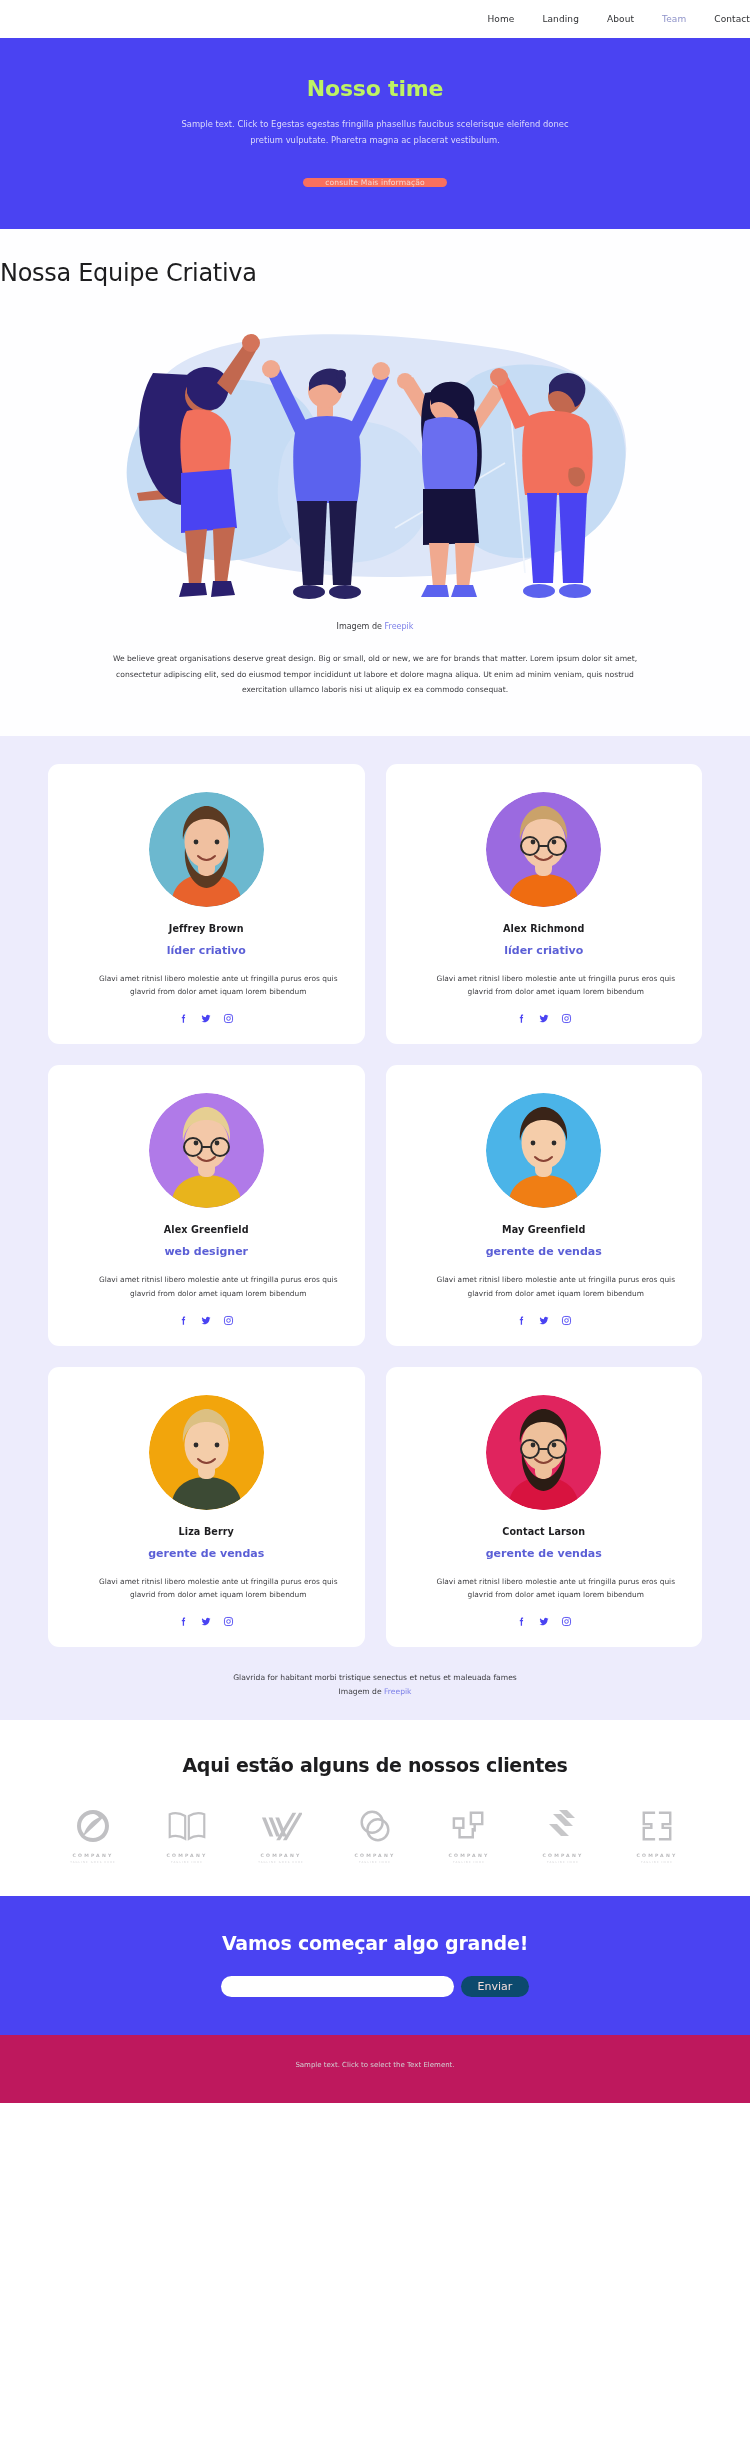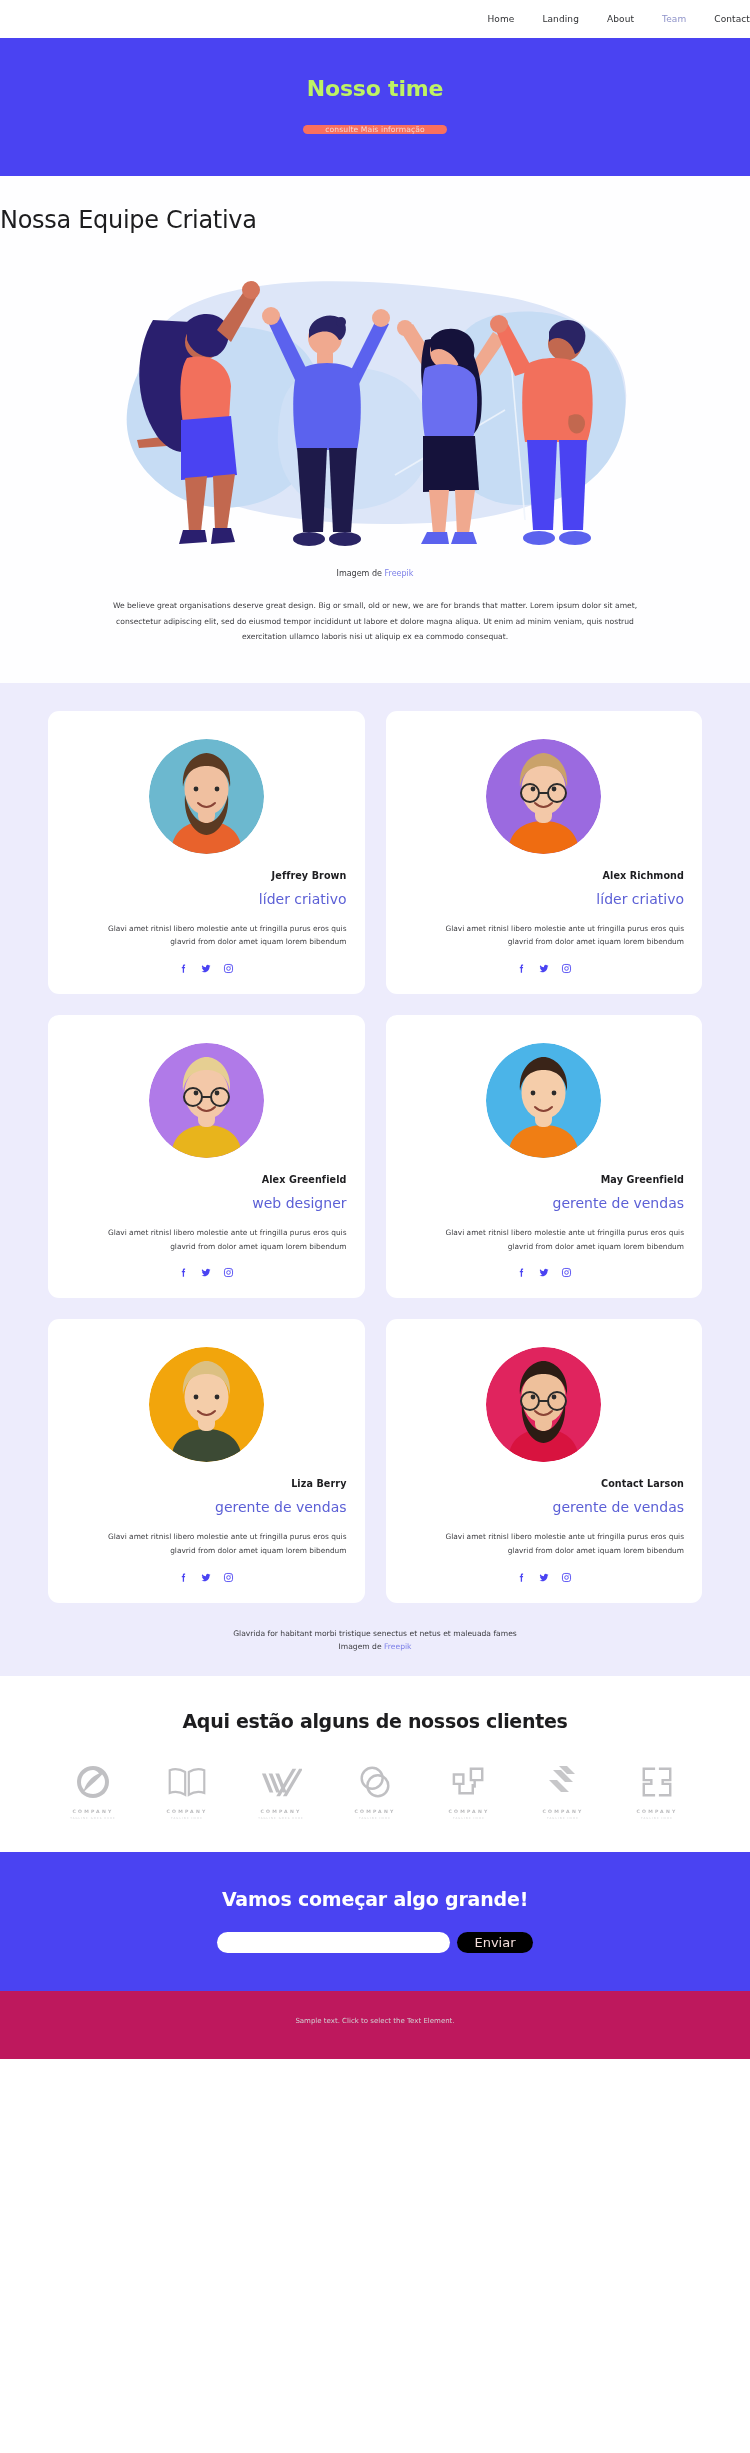--- a/index.html
+++ b/index.html
@@ -64,32 +64,32 @@
 
   
   .team-section { background:#edecfc; padding:28px 0 22px; }
   .team-grid {
     width:654px; margin:0 auto;
     display:grid; grid-template-columns:1fr 1fr;
     gap:21px 21px;
   }
   .card {
     background:#fff; border-radius:11px; padding:28px 18px 20px;
-    text-align:right;
+    text-align:center;
   }
   .avatar {
     width:115px; height:115px; border-radius:50%;
     margin:0 auto 16px; position:relative; overflow:hidden;
   }
   .member-name {
     font-size:9.6px; font-weight:bold; color:#1d1d20;
     margin-bottom:10px; letter-spacing:.1px;
   }
   .member-role {
-    font-size:14px; font-weight:normal; color:#5b5fd6;
+    font-size:11px; font-weight:bold; color:#5b5fd6;
     margin-bottom:15px;
   }
   .member-desc {
     font-size:7.4px; line-height:1.85; color:#3c3c40;
     margin-bottom:14px;
     margin-left:24px;
   }
   .socials { display:flex; justify-content:center; gap:11px; }
   .socials svg { display:block; cursor:pointer; }
 
@@ -131,23 +131,23 @@
   }
   .cta-form {
     display:flex; justify-content:center; align-items:center; gap:7px;
   }
   .cta-input {
     width:233px; height:21px; border:none; border-radius:40px;
     background:#fff; outline:none; padding:0 14px;
     font-size:8px; font-family:inherit; color:#333;
   }
   .cta-submit {
-    background:#000000; color:#f4dedb; border:none;
+    background:#0c4a6e; color:#f4dedb; border:none;
     border-radius:40px; height:21px; padding:0 17px;
-    font-size:13px; cursor:pointer; font-family:inherit;
+    font-size:11px; cursor:pointer; font-family:inherit;
   }
 
   
   .footer {
     background:#be185d; padding:26px 0 34px; text-align:center;
   }
   .footer-text { color:#d2d2d4; font-size:7px; }
 </style>
 </head>
 <body>
@@ -157,20 +157,21 @@
   <nav class="navbar">
     <a class="nav-link">Home</a>
     <a class="nav-link">Landing</a>
     <a class="nav-link">About</a>
     <a class="nav-link active">Team</a>
     <a class="nav-link">Contact</a>
   </nav>
 
   <section class="hero">
     <h1 class="hero-title">Nosso time</h1>
+    <p class="hero-sub">Sample text. Click to Egestas egestas fringilla phasellus faucibus scelerisque eleifend donec pretium vulputate. Pharetra magna ac placerat vestibulum.</p>
     <button class="btn-coral">consulte Mais informação</button>
   </section>
 
   <section class="section-white">
     <h2 class="sec-title">Nossa Equipe Criativa</h2>
 
     <div class="illus-wrap">
       <svg class="illus" viewBox="0 0 560 300" xmlns="http://www.w3.org/2000/svg">
 
         <path d="M95 45 C170 10 300 20 400 35 C490 48 540 90 530 150 C520 215 450 255 350 262 C230 270 120 255 70 210 C25 168 30 75 95 45 Z" fill="#dde6f8"></path>

